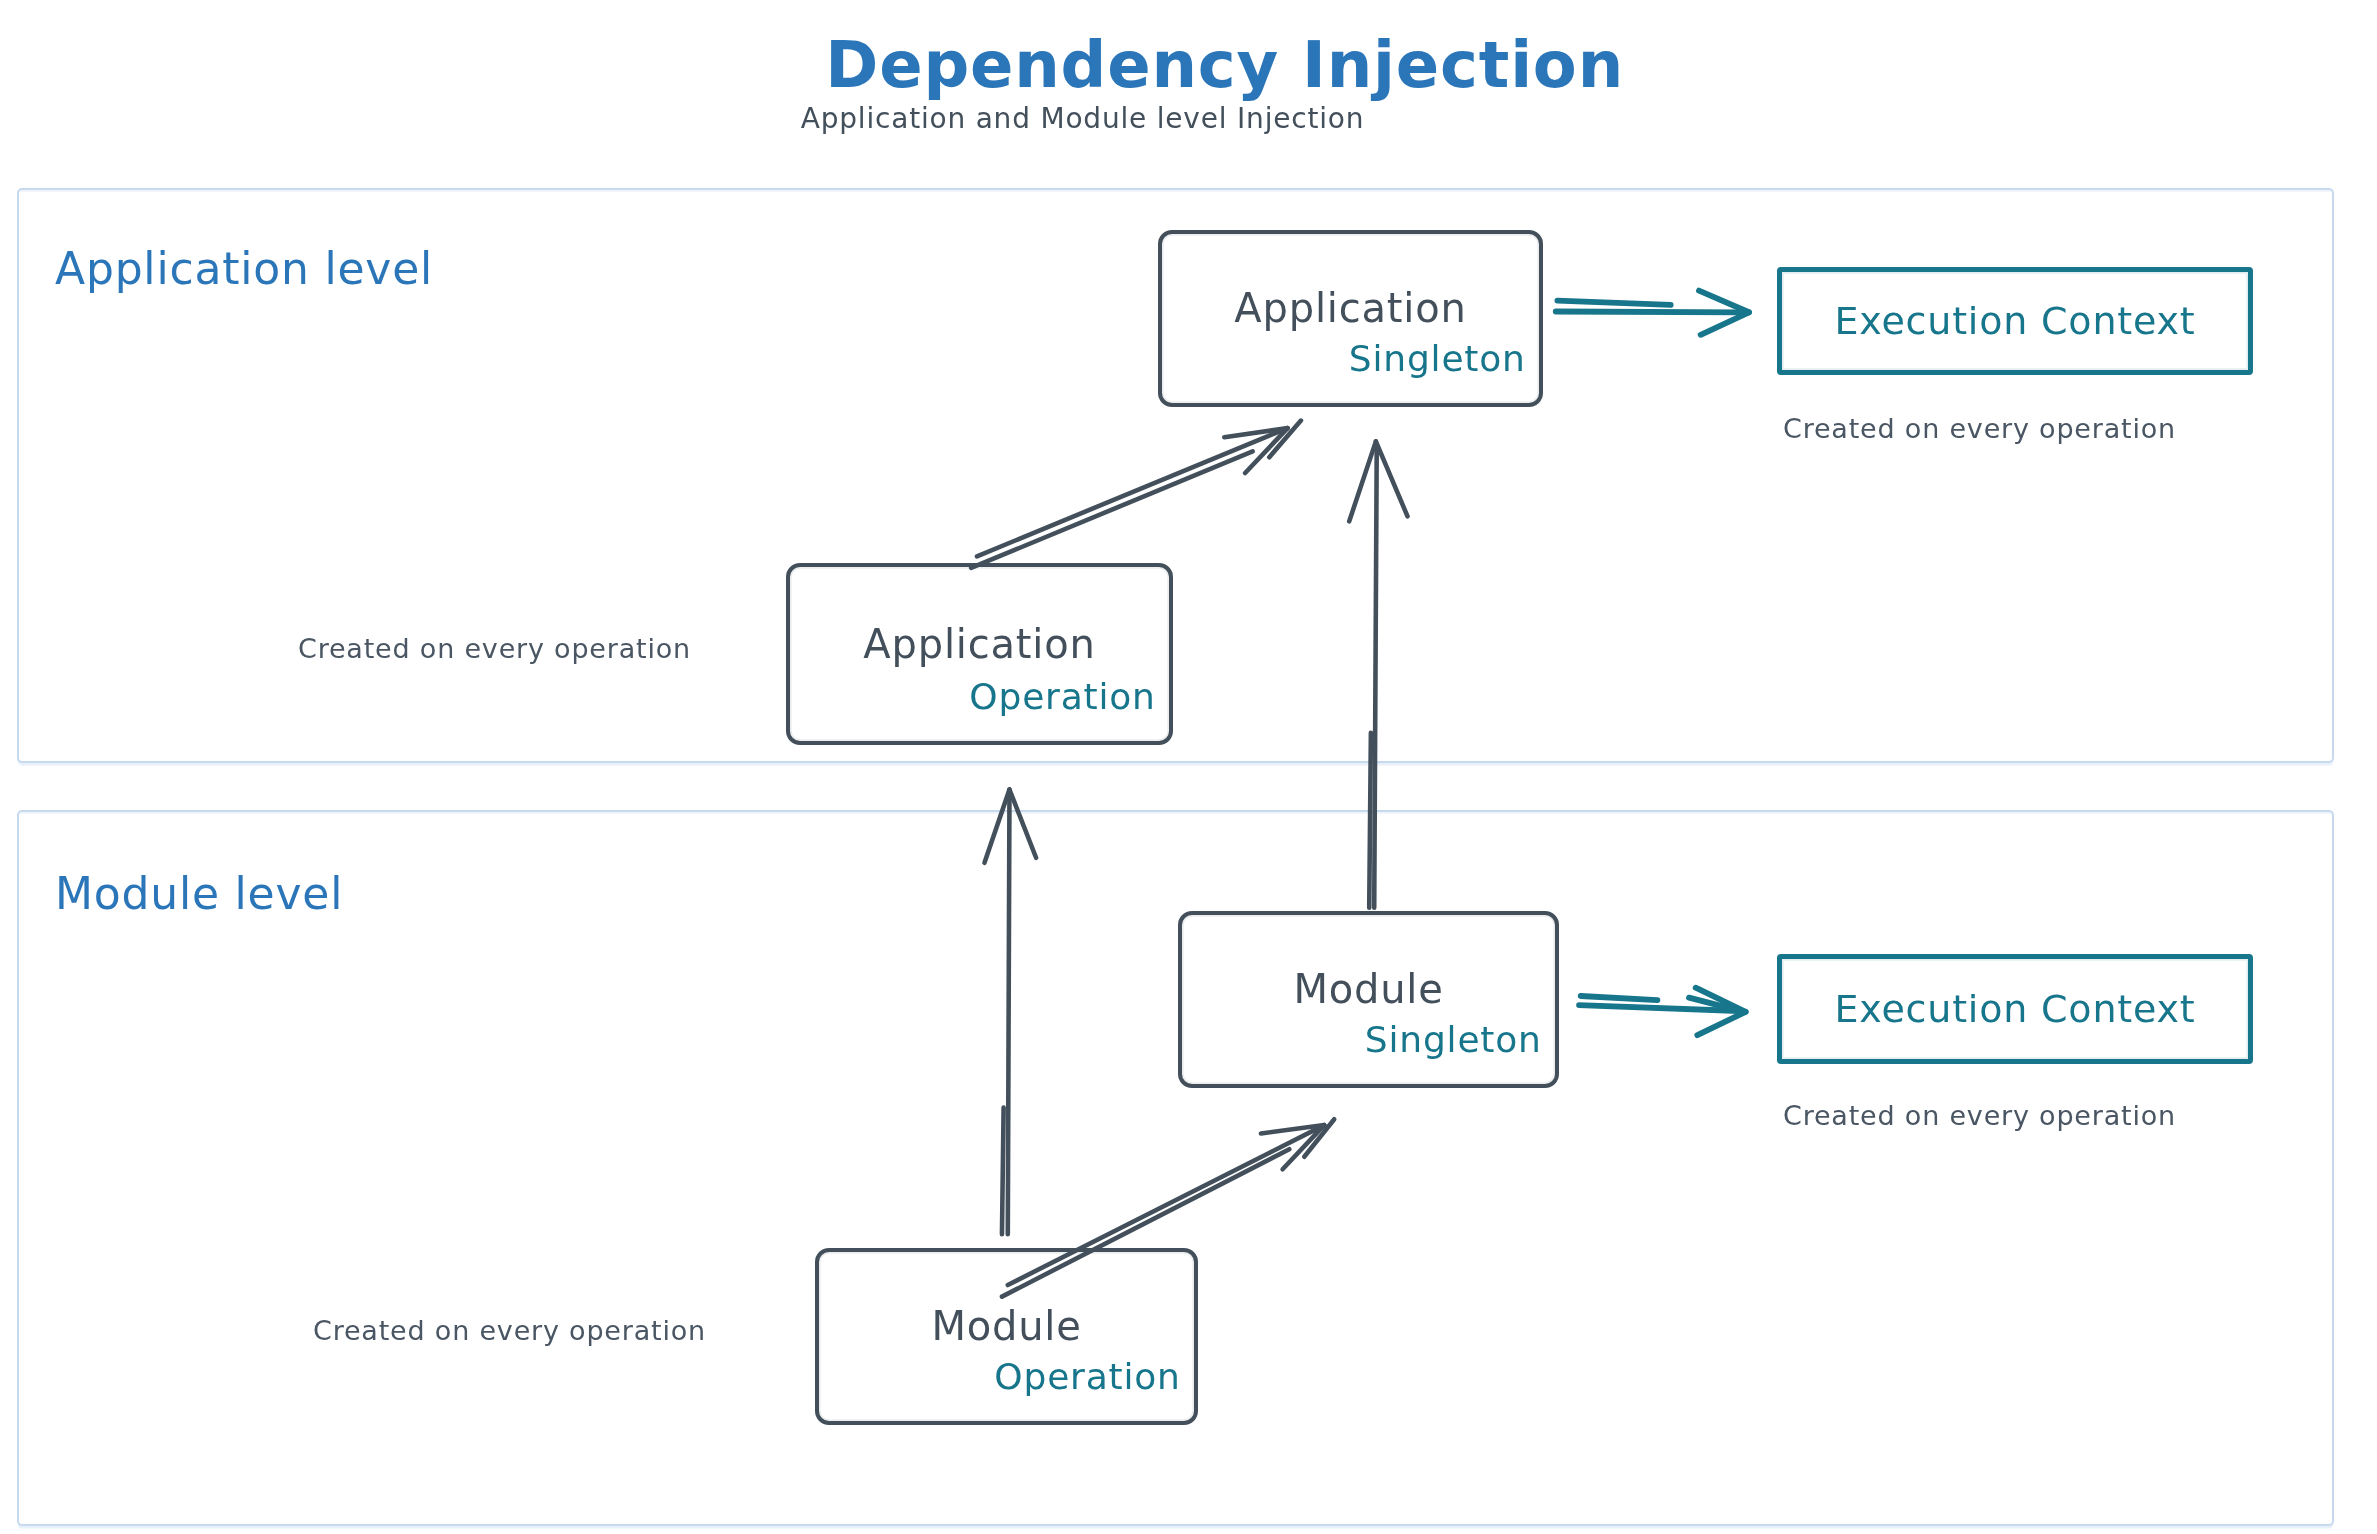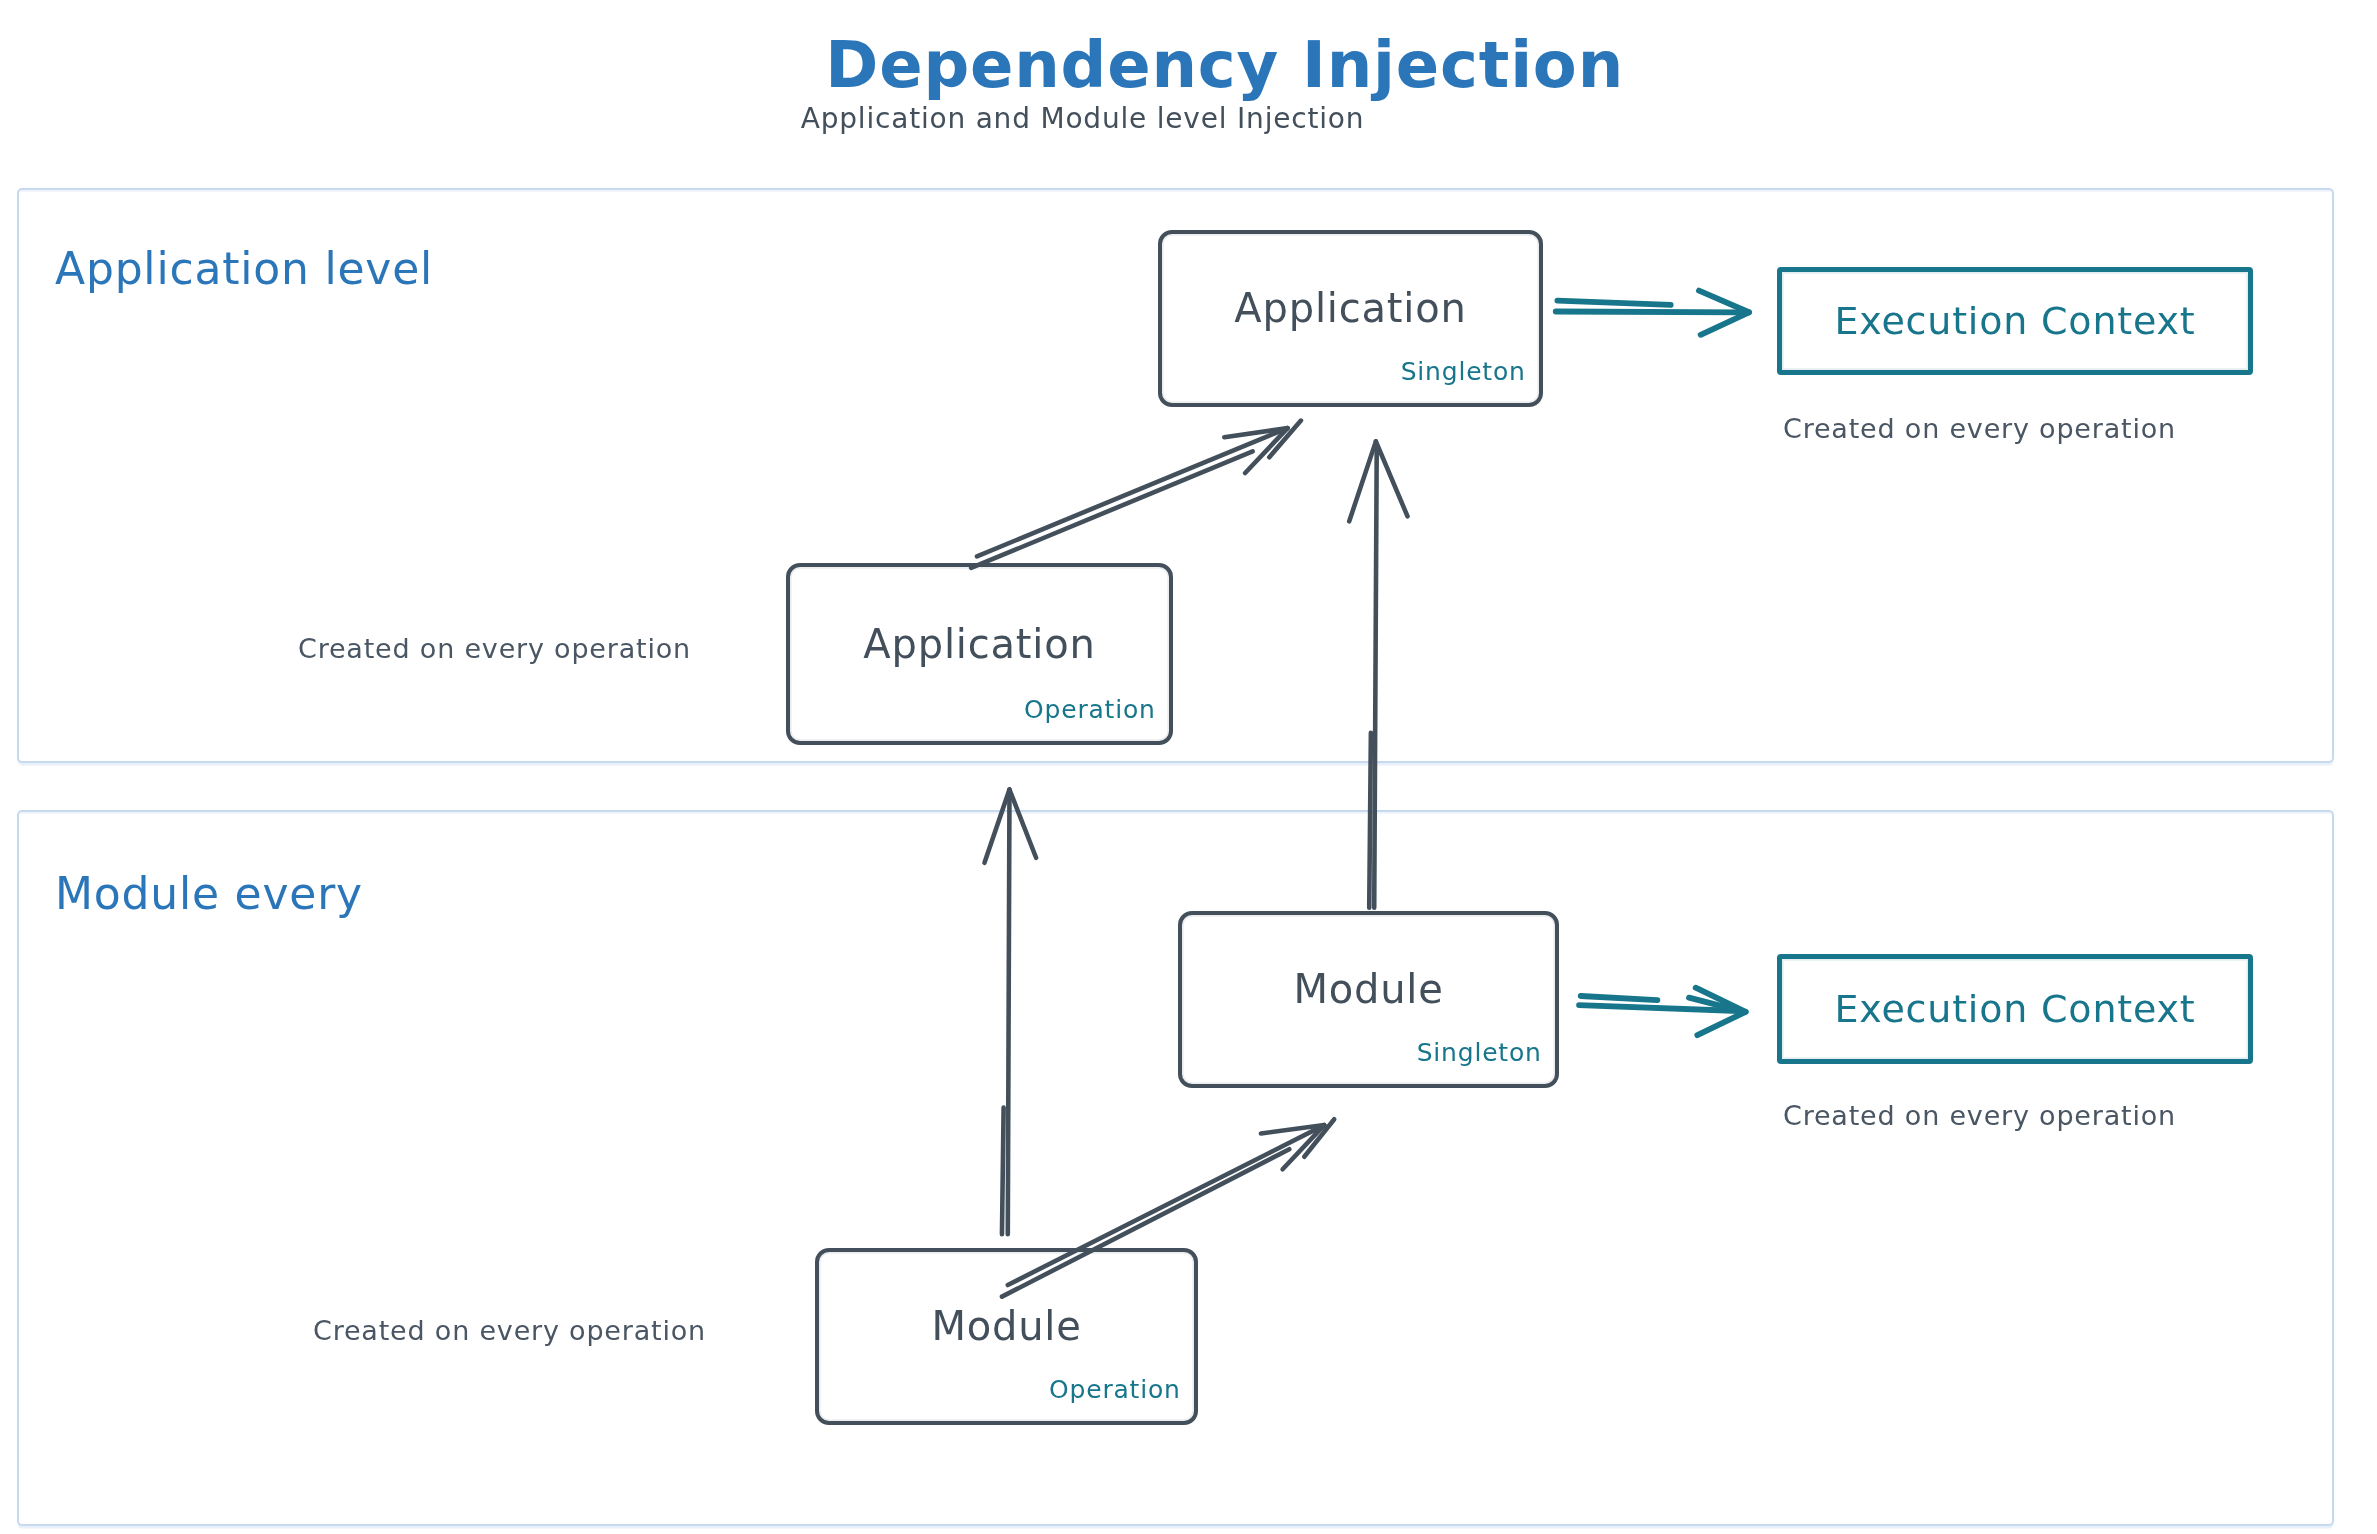--- a/index.html
+++ b/index.html
@@ -46,22 +46,22 @@
     border:4.2px solid var(--ink);border-radius:14px;
     box-shadow:inset 0 0 0 1.7px rgba(67,80,92,0.10);
   }
   .node .node-name{
     position:absolute;left:0;right:0;top:36%;
     transform:translateY(-50%);
     text-align:center;font-size:40px;color:var(--ink);letter-spacing:0.8px;
     top:44%;
   }
   .node .node-scope{
-    position:absolute;right:13.3px;bottom:17px;
-    font-size:25px;color:var(--teal);letter-spacing:0.8px;margin-top:44px;
+    position:absolute;right:13.3px;bottom:24px;
+    font-size:36px;color:var(--teal);letter-spacing:0.8px;margin-top:44px;
   }
   .node.app-singleton{left:1158px;top:230px;width:385px;height:177px;}
   .node.app-operation{left:786px;top:563px;width:387px;height:182px;}
   .node.mod-singleton{left:1178px;top:911px;width:381px;height:177px;}
   .node.mod-operation{left:815px;top:1248px;width:383px;height:177px;}
   .exec{
     position:absolute;background:#fff;
     border:5px solid var(--teal);border-radius:4px;
     display:flex;align-items:center;justify-content:center;
     font-size:38px;color:var(--teal);letter-spacing:0.8px;
@@ -82,21 +82,21 @@
 </head>
 <body>
 
 <div class="title">Dependency Injection</div>
 <div class="subtitle">Application and Module level Injection</div>
 
 <div class="panel app"></div>
 <div class="panel mod"></div>
 
 <div class="panel-label app">Application level</div>
-<div class="panel-label mod">Module every</div>
+<div class="panel-label mod">Module level</div>
 
 <div class="node app-singleton">
   <div class="node-name">Application</div>
   <div class="node-scope">Singleton</div>
 </div>
 
 <div class="exec app">
   <span>Execution Context</span>
 </div>
 <div class="caption exec-app">Created on every operation</div>

